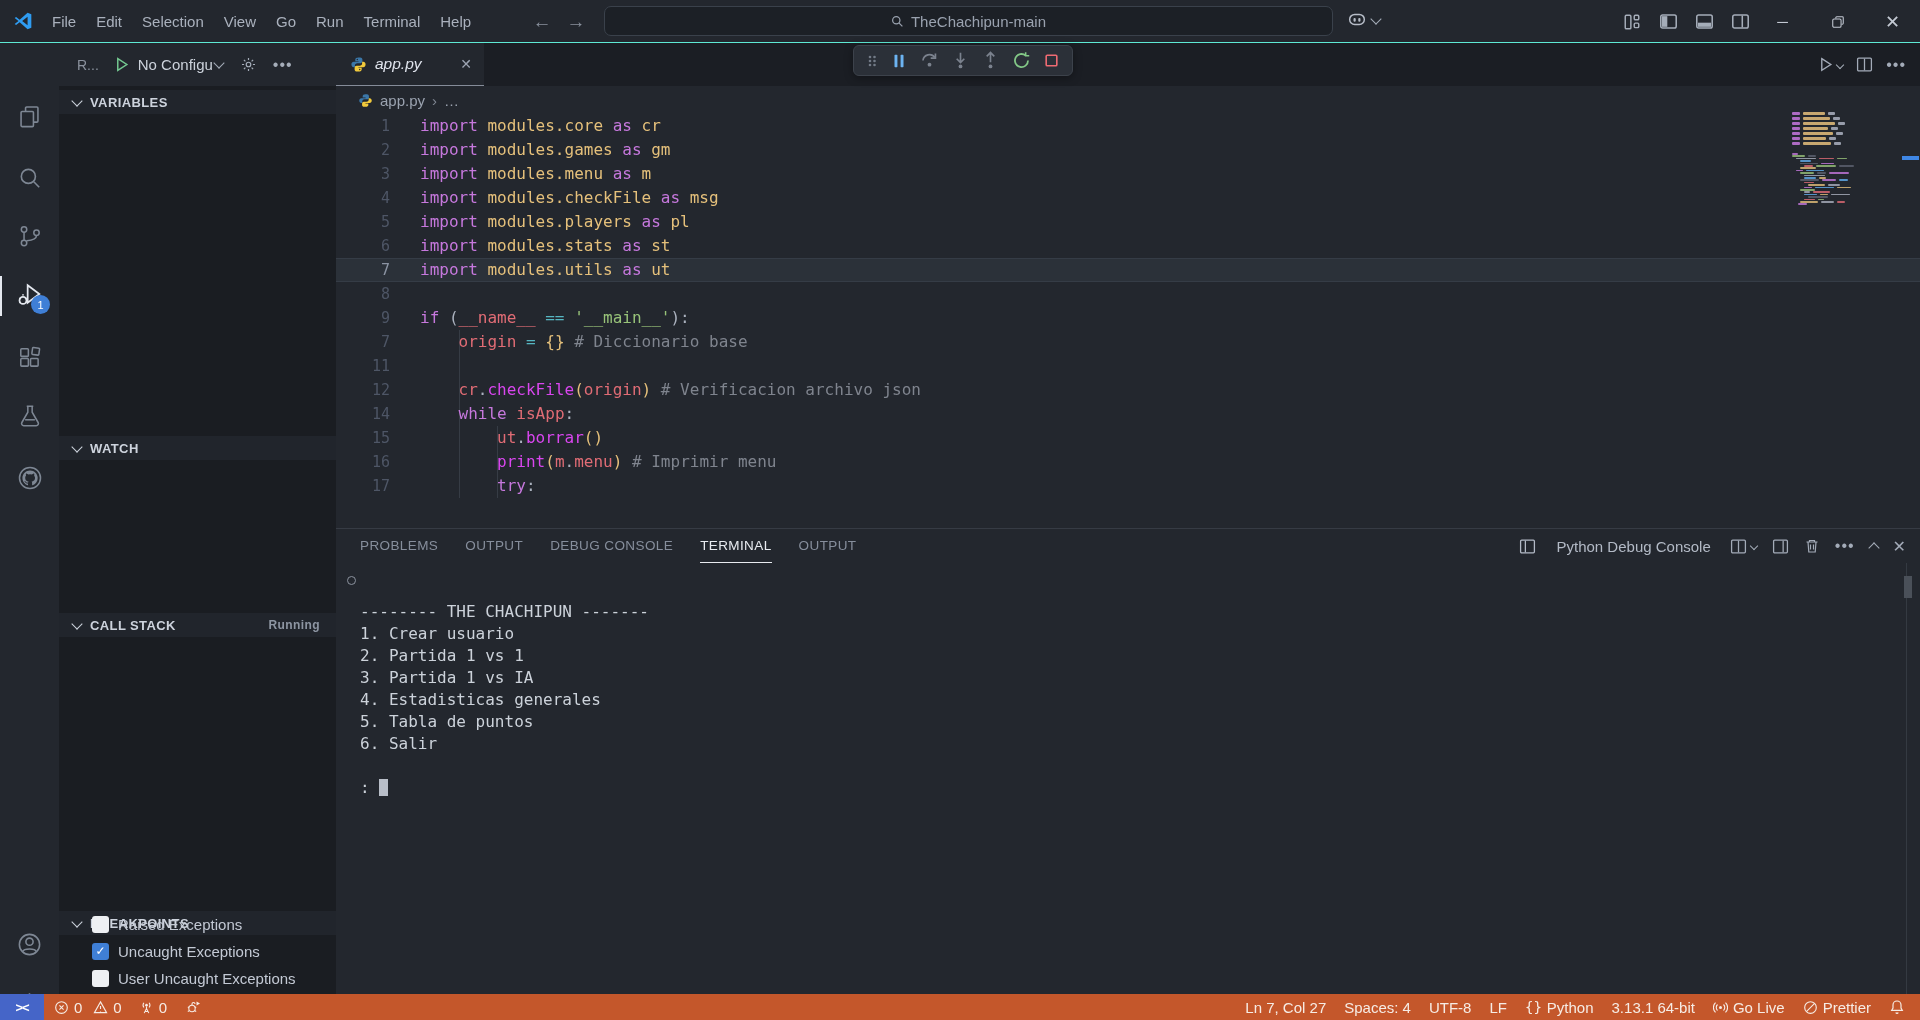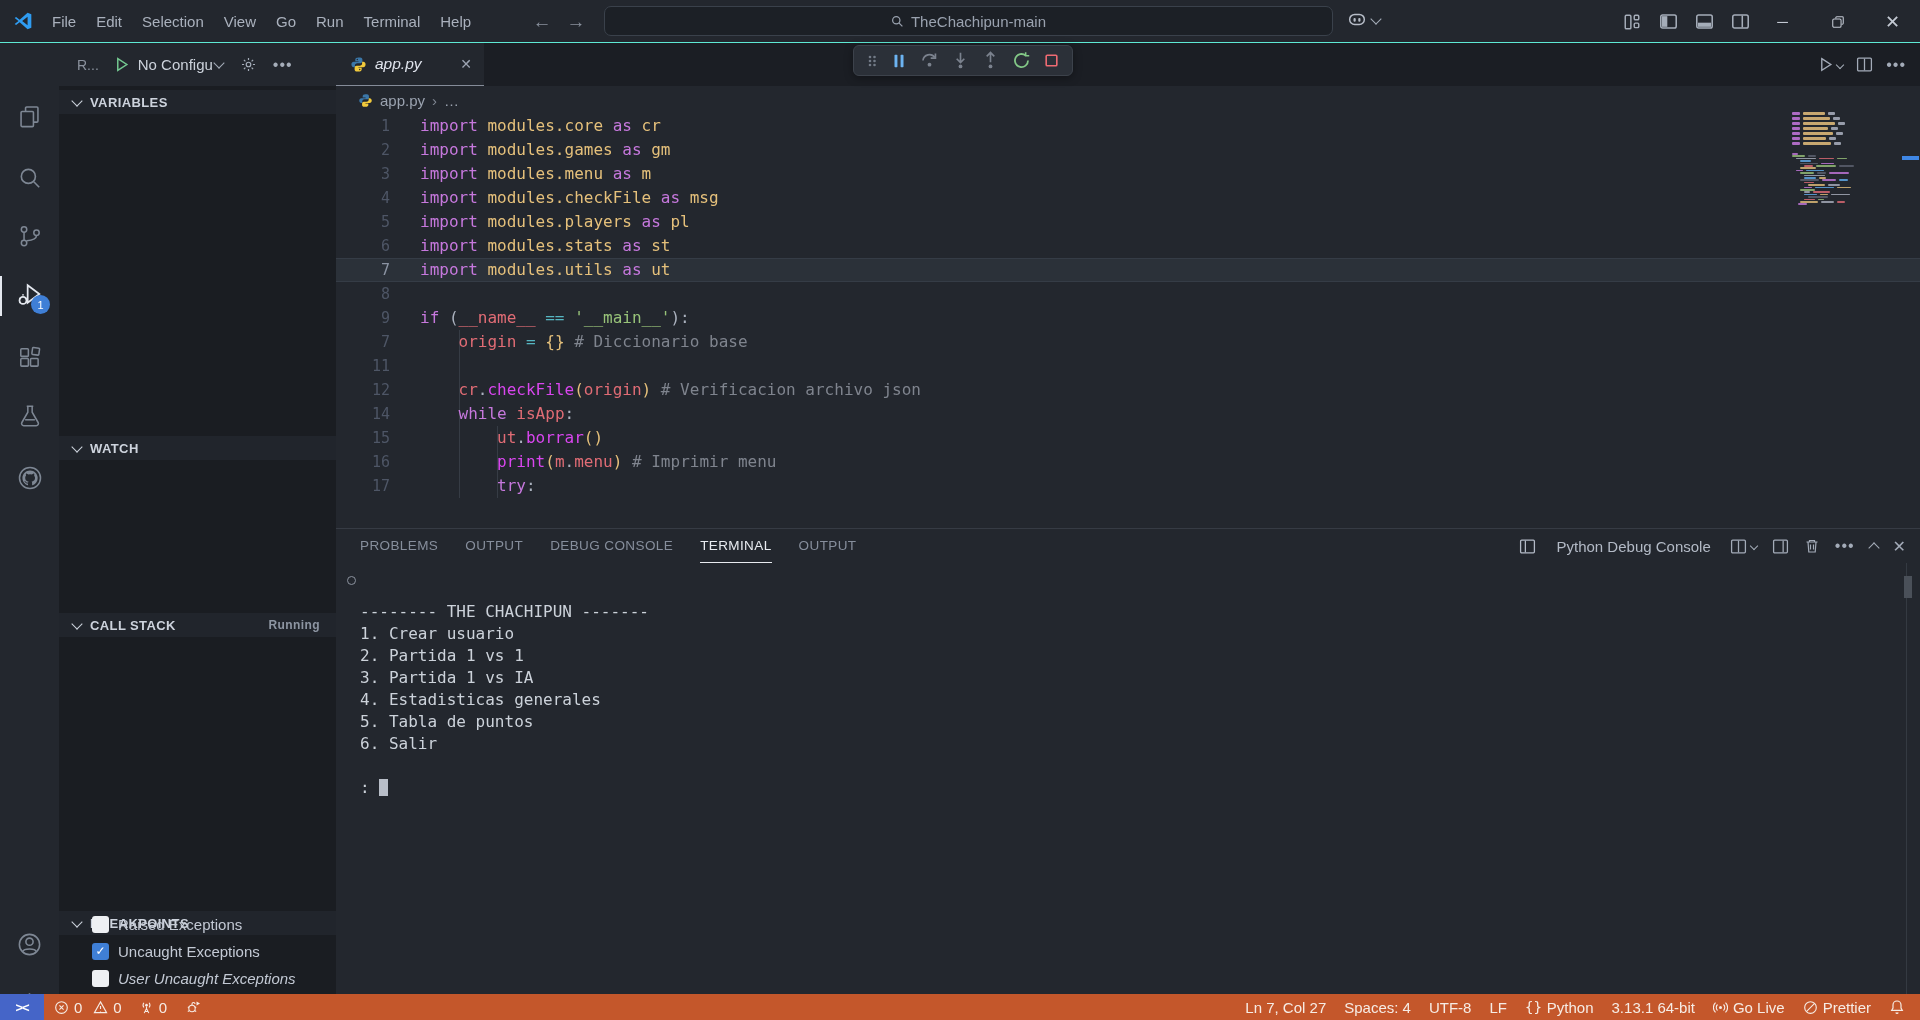--- a/index.html
+++ b/index.html
@@ -275,21 +275,21 @@
   </div>
   <div id="bp-list">
       <div class="bp-row" style="top: 868px;">
         <span class="bp-box"></span>
         <span class="bp-label">Raised Exceptions</span>
       </div>
       <div class="bp-row" style="top: 895px;">
         <span class="bp-box checked">✓</span>
         <span class="bp-label">Uncaught Exceptions</span>
       </div>
-      <div class="bp-row" style="top: 922px; font-style: italic;">
+      <div class="bp-row" style="top: 922px;">
         <span class="bp-box"></span>
         <span class="bp-label">User Uncaught Exceptions</span>
       </div>
     </div>
 </div>
 
 <div id="tabbar">
   <div id="tab-app">
     <svg style="margin-left:14px" width="17" height="17" viewBox="0 0 24 24">
       <path fill="#3b77a8" d="M11.9 2c-3 0-4.4 1.3-4.4 3v2.3h4.6v.9H5.3C3.4 8.2 2 9.7 2 12s1.4 3.8 3.3 3.8h1.6v-2.5c0-1.8 1.6-3.2 3.4-3.2h4.5c1.5 0 2.7-1.2 2.7-2.7V5c0-1.7-1.4-3-3.1-3zm-1.6 2a1 1 0 1 1 0 2 1 1 0 0 1 0-2z"></path>

